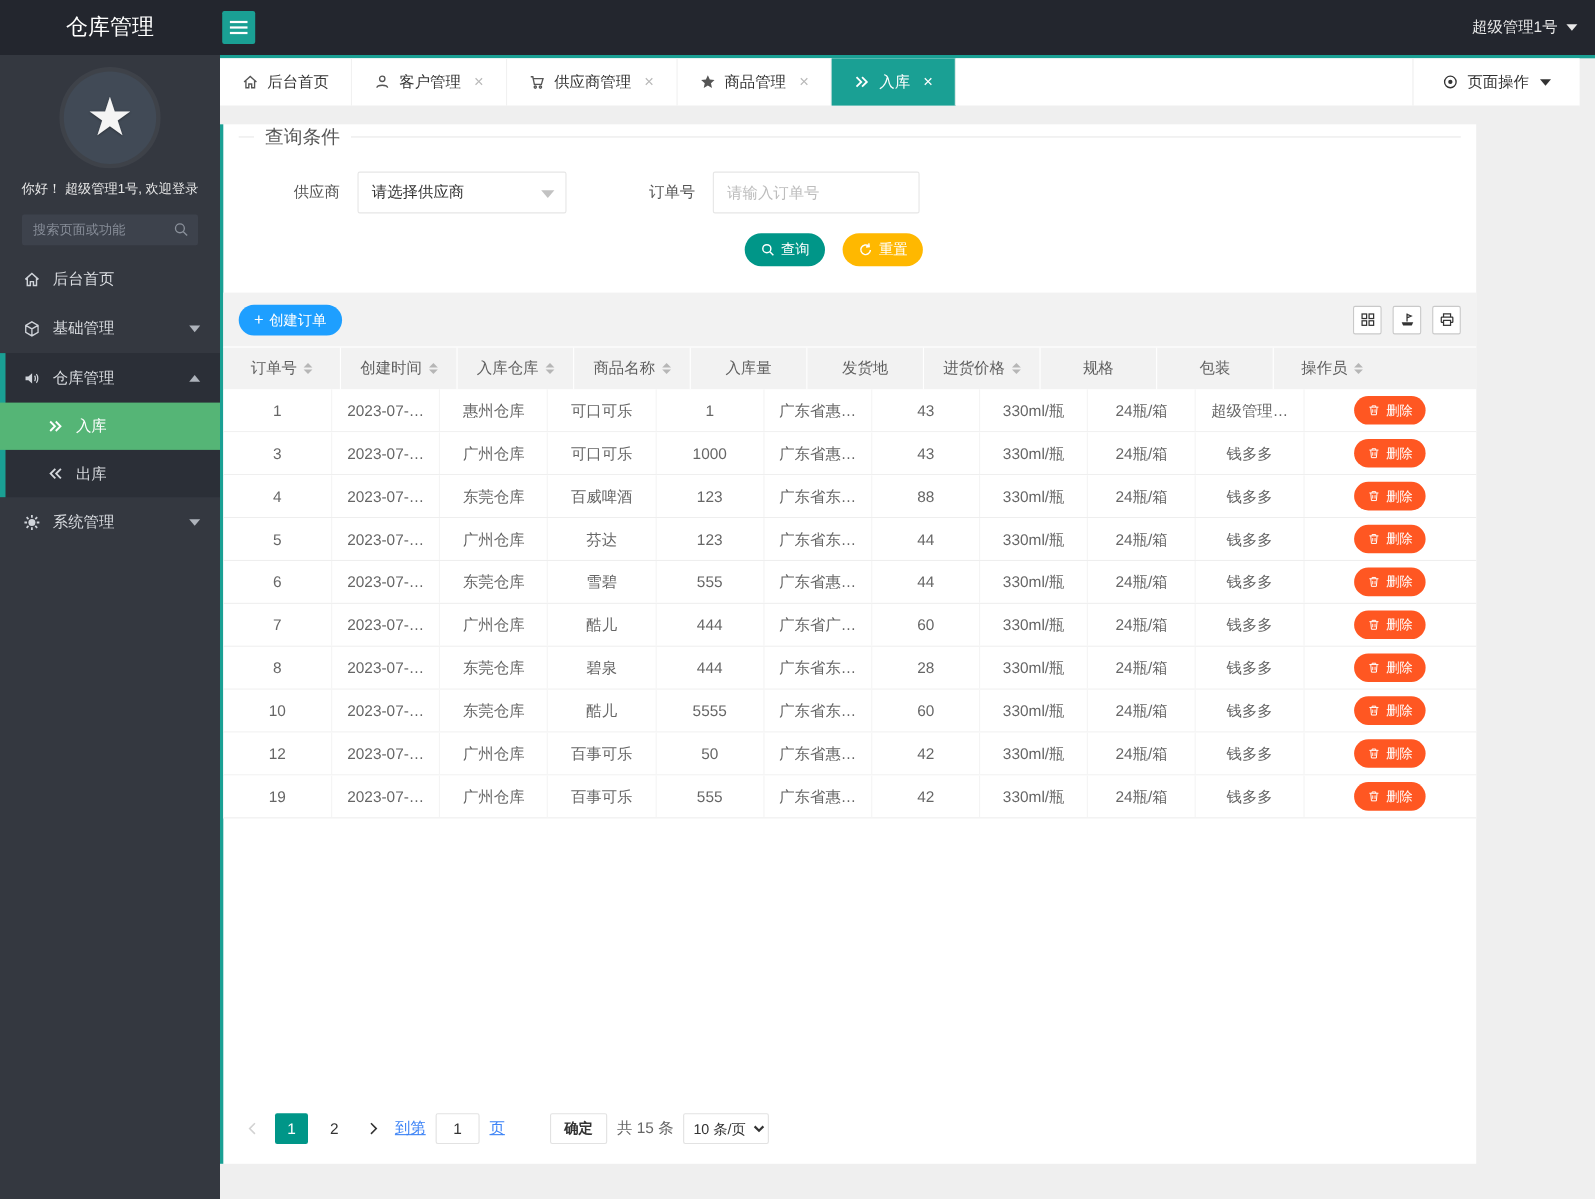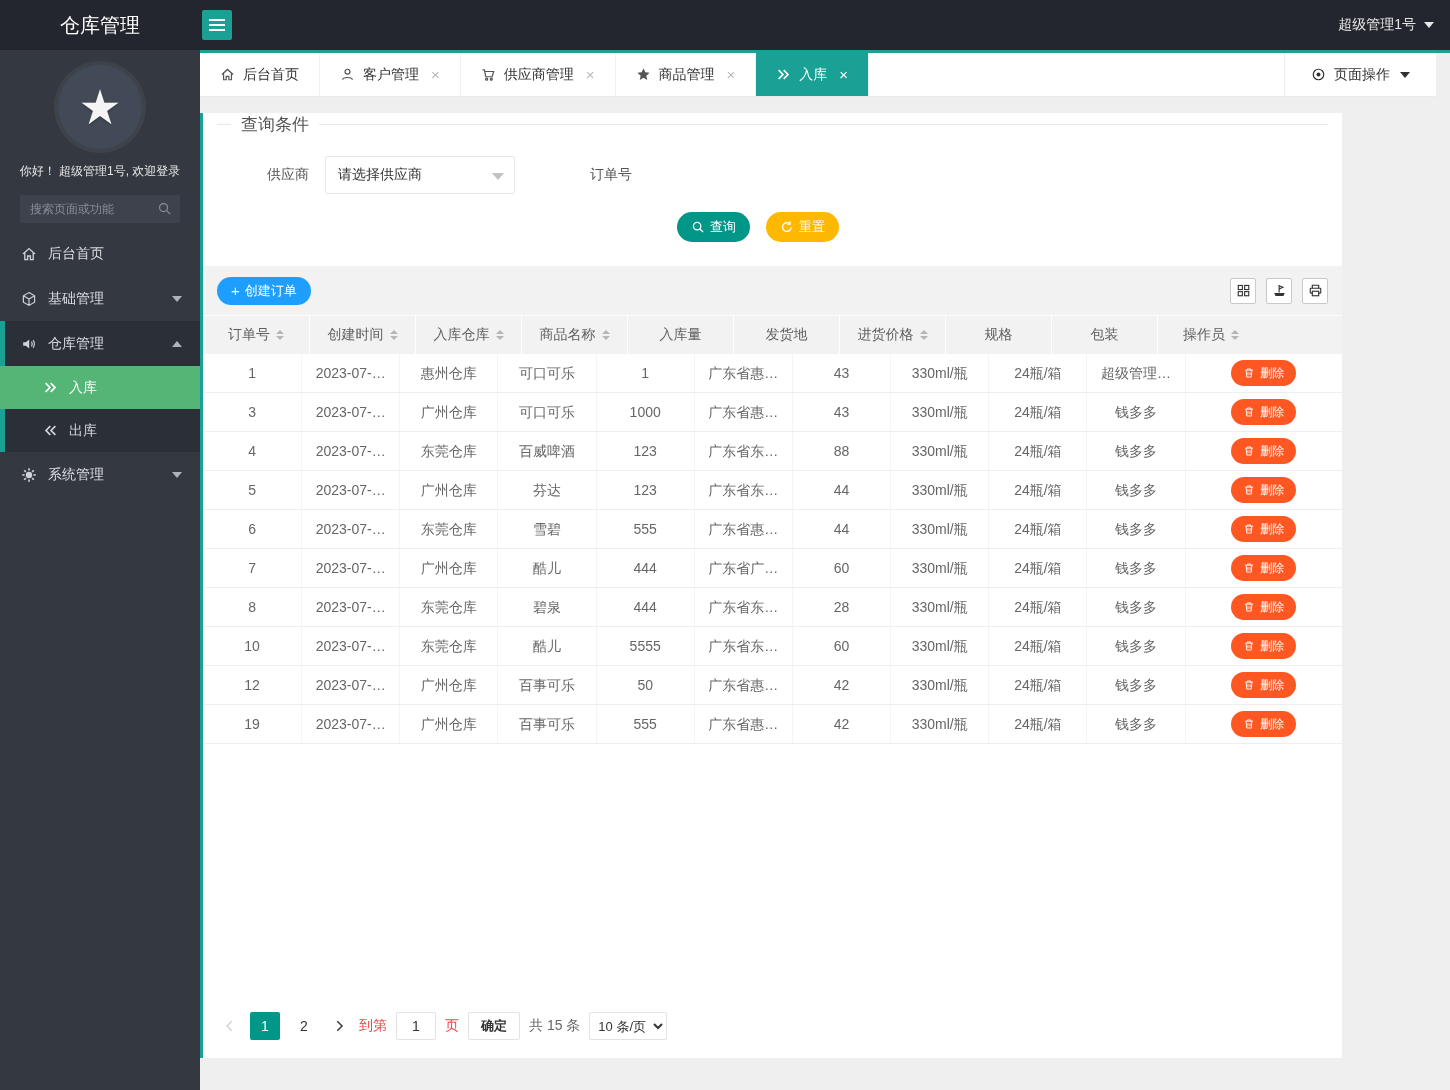--- a/index.html
+++ b/index.html
@@ -79,23 +79,23 @@
   .td:last-child{border-right:none;}
   .td.act{display:flex;align-items:center;justify-content:center;line-height:normal;}
   .del-btn{height:26px;border:none;border-radius:13px;background:var(--orange);color:#fff;font-size:12px;display:inline-flex;align-items:center;gap:5px;padding:0 12px;cursor:pointer;}
   
   .pagination{position:absolute;left:16px;bottom:18px;display:flex;align-items:center;gap:9px;font-size:14px;color:#666;}
   .pg-arrow{width:22px;height:28px;display:flex;align-items:center;justify-content:center;cursor:pointer;}
   .pg-prev{color:#d2d2d2;}
   .pg-next{color:#333;}
   .pg-num{min-width:30px;height:28px;display:flex;align-items:center;justify-content:center;border-radius:2px;cursor:pointer;color:#333;}
   .pg-num.active{background:var(--deep-teal);color:#fff;}
-  .pg-dim{color:#ef4444;}
+  .pg-dim{color:#3b82f6;text-decoration:underline;}
   .pg-input{width:40px;height:28px;border:1px solid #e2e2e2;border-radius:2px;text-align:center;font-size:14px;color:#333;outline:none;}
-  .pg-confirm{height:28px;padding:0 12px;background:#fff;border:1px solid #e2e2e2;border-radius:2px;font-size:13px;font-weight:700;color:#333;cursor:pointer;}
+  .pg-confirm{height:28px;padding:0 12px;background:#fff;border:1px solid #e2e2e2;border-radius:2px;font-size:13px;font-weight:700;color:#333;cursor:pointer;margin-left:32px;}
   .pg-total{color:#666;}
   .pg-size{height:28px;border:1px solid #e2e2e2;border-radius:2px;font-size:13px;color:#333;background:#fff;padding:0 4px;outline:none;cursor:pointer;}
 </style>
 </head>
 <body>
 
 <div class="topbar">
   <div class="app-title">仓库管理</div>
   <button class="hamburger">
       <i></i>
@@ -248,20 +248,21 @@
     <fieldset class="search-fs">
       <legend>查询条件</legend>
       <div class="form-row">
         <label>供应商</label>
         <div class="select-box">
           <span>请选择供应商</span>
           <span class="sel-caret"></span>
         </div>
         <div class="gap1"></div>
         <label>订单号</label>
+        <input class="order-input" placeholder="请输入订单号" style="">
       </div>
       <div class="btn-row">
         <button class="pill-btn btn-search">
           <span>
               <svg viewBox="0 0 16 16" width="14" height="14">
                 <circle cx="7" cy="7" r="4.2" fill="none" stroke="currentColor" stroke-width="1.5"></circle>
                 <path d="M10.2 10.2 L13.8 13.8" stroke="currentColor" stroke-width="1.5"></path>
               </svg>
             </span>
           <span>查询</span>

